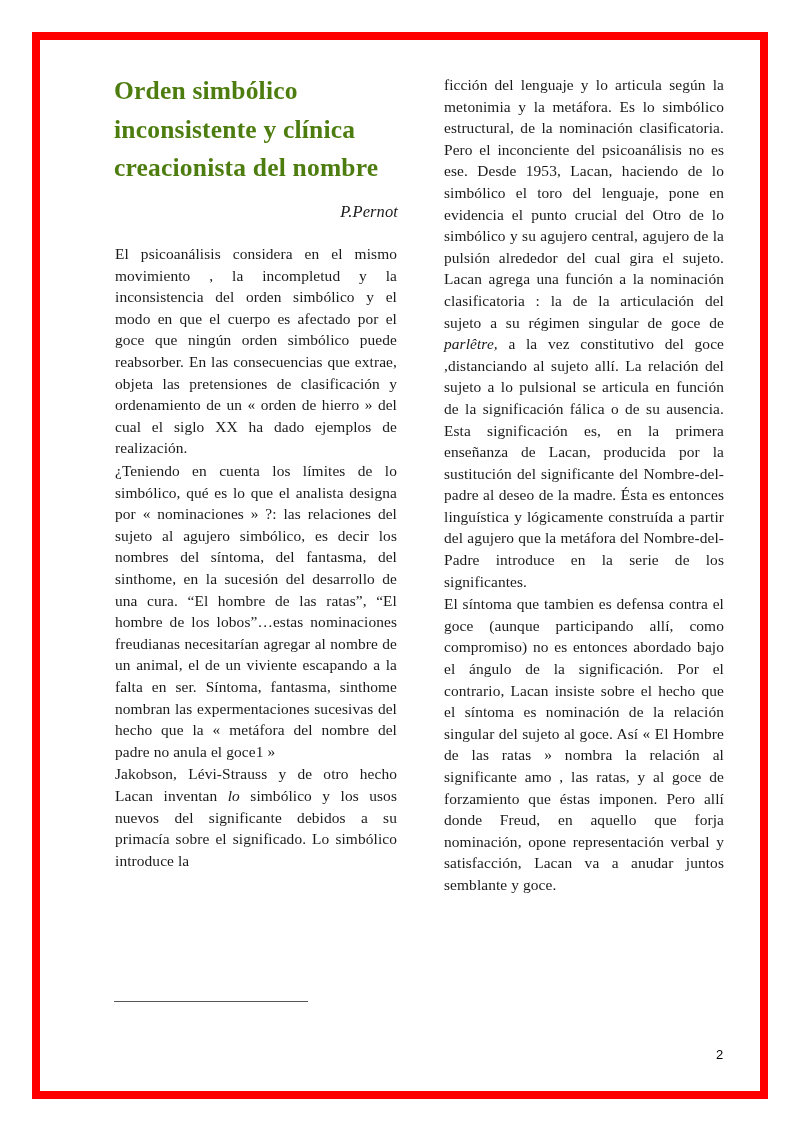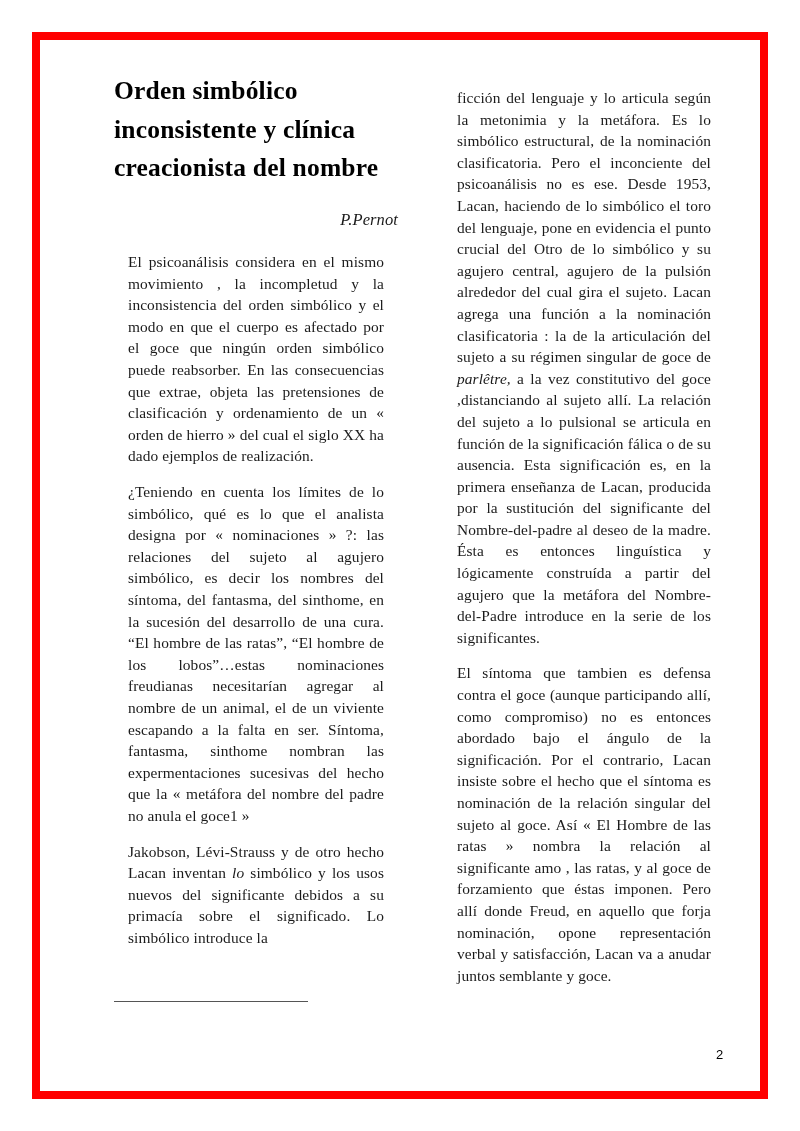--- a/index.html
+++ b/index.html
@@ -17,30 +17,30 @@
   }
   .col {
     position: absolute; top: 72px;
     font-size: 15.4px; line-height: 21.6px;
     text-align: justify;
     letter-spacing: 0.1px;
   }
   .col-left { left: 114px; width: 284px; }
   .col-right { left: 443px; width: 282px; top: 73px; }
   .title {
-    color: #000000; font-weight: bold;
+    color: #4d7c0f; font-weight: bold;
     font-size: 25.5px; line-height: 38.5px;
     margin: 0; padding: 0; text-align: left;
     letter-spacing: 0.2px;
   }
   .author {
     text-align: right; font-style: italic;
-    font-size: 16.5px; margin-top: 21px; margin-bottom: 21px;
+    font-size: 16.5px; margin-top: 13px; margin-bottom: 21px;
   }
-  p { margin: 14px; }
+  p { margin: 1px; }
   .footnote-rule {
     position: absolute; left: 114px; top: 1001px;
     width: 194px; height: 0; border-top: 1.3px solid #555;
   }
   .page-number {
     position: absolute; left: 716px; top: 1047px;
     font-family: "Liberation Sans", "DejaVu Sans", sans-serif;
     font-size: 13px; color: #000;
   }
   em { font-style: italic; }

